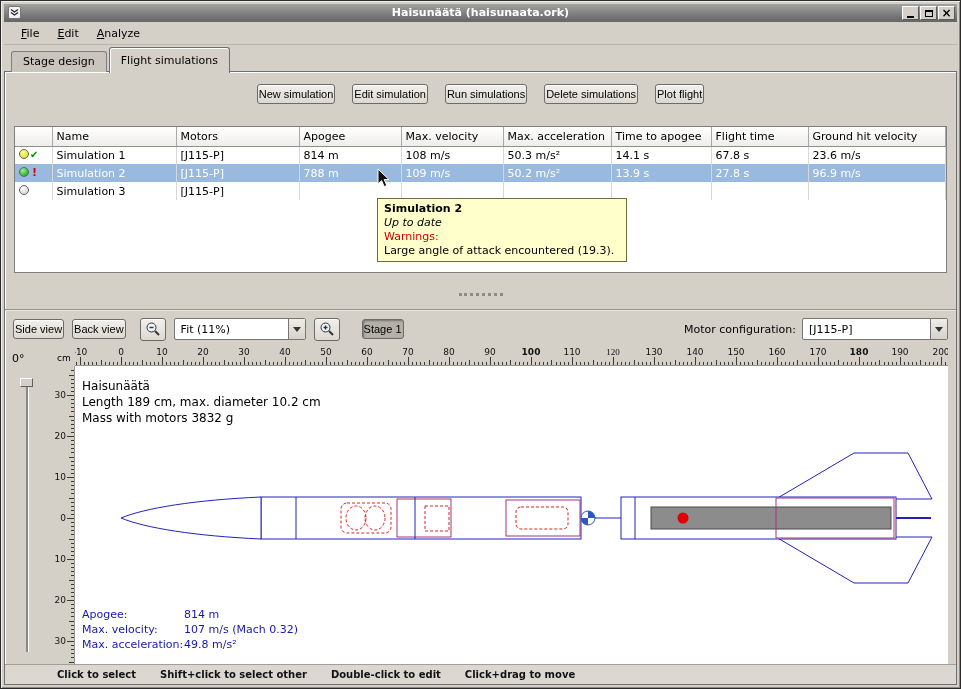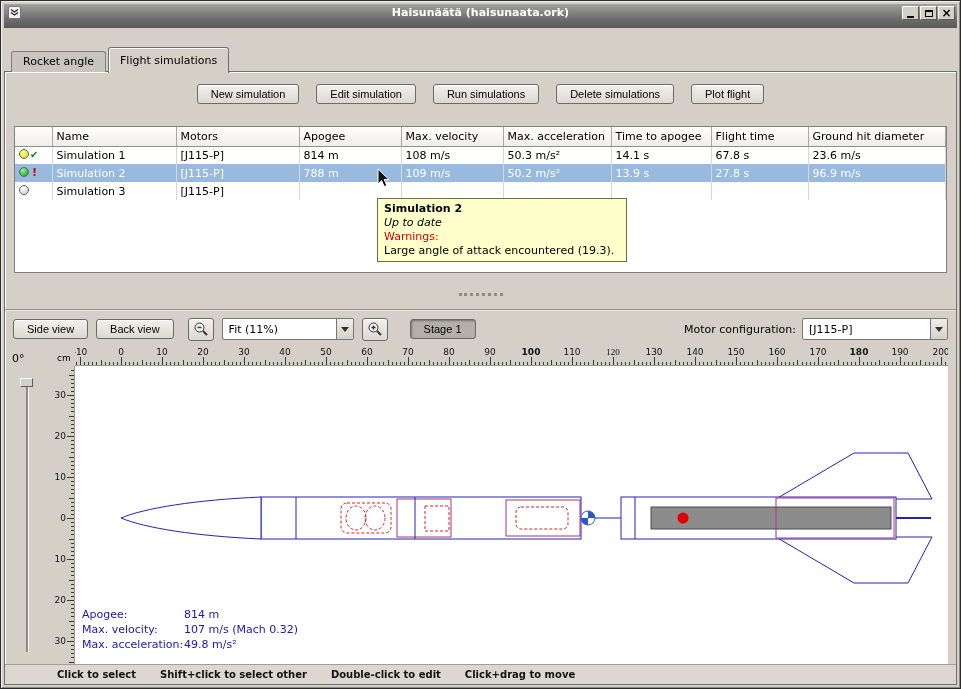--- a/index.html
+++ b/index.html
@@ -37,21 +37,21 @@
   .tab.active{height:26px;line-height:26px;background:#d4d0c8;margin-bottom:-1px;
     border-color:#6e6e6e;box-shadow:inset 0 1px 0 #fff,inset 1px 0 0 #fff;}
 
   
   .content{position:absolute;left:3px;right:3px;top:70px;bottom:3px;border:1px solid #6f6f6f;
     background:#d4d0c8;box-shadow:inset 1px 1px 0 #fff;}
 
   
   .sim-buttons{position:absolute;top:12px;left:0;right:0;display:flex;justify-content:center;gap:17px;}
   .btn{background:linear-gradient(#f2f0ec,#ddd9d1);border:1px solid #6b6b6b;border-radius:3px;
-    padding:3px 13px;font-size:11px;color:#000;box-shadow:inset 0 1px 0 #fff;cursor:default;white-space:nowrap;}
+    padding:3px 1px;font-size:11px;color:#000;box-shadow:inset 0 1px 0 #fff;cursor:default;white-space:nowrap;}
   .btn.pressed{background:#b4b0a8;box-shadow:inset 1px 1px 2px rgba(0,0,0,.35);}
   .btn.iconbtn{padding:2px 4px;height:23px;display:flex;align-items:center;}
 
   
   .table-wrap{position:absolute;left:9px;right:9px;top:54px;height:147px;background:#fff;
     border:1px solid #7f7f7f;overflow:hidden;}
   table.sim{width:100%;border-collapse:collapse;table-layout:fixed;font-size:11px;}
   table.sim th{height:19px;background:linear-gradient(#ffffff,#efedea);font-weight:normal;
     text-align:left;padding:1px 4px;border-right:1px solid #a8a8a8;border-bottom:1px solid #8f8f8f;
     white-space:nowrap;overflow:hidden;}
@@ -146,23 +146,28 @@
         </span>
       <span class="wbtn">
           <span class="g-max"></span>
         </span>
       <span class="wbtn">
           <span class="g-close">×</span>
         </span>
     </span>
   </div>
 
+  <div class="menubar">
+    <span class="menu-item">File</span>
+    <span class="menu-item">Edit</span>
+    <span class="menu-item">Analyze</span>
+  </div>
 
   <div class="tabs">
-    <div class="tab">Rocket angle</div>
+    <div class="tab">Stage design</div>
     <div class="tab active">Flight simulations</div>
   </div>
 
   <div class="content">
 
     <div class="sim-buttons">
       <button class="btn">New simulation</button>
       <button class="btn">Edit simulation</button>
       <button class="btn">Run simulations</button>
       <button class="btn">Delete simulations</button>
@@ -185,21 +190,21 @@
         <thead>
           <tr>
             <th></th>
             <th>Name</th>
             <th>Motors</th>
             <th>Apogee</th>
             <th>Max. velocity</th>
             <th>Max. acceleration</th>
             <th>Time to apogee</th>
             <th>Flight time</th>
-            <th>Ground hit diameter</th>
+            <th>Ground hit velocity</th>
           </tr>
         </thead>
         <tbody>
           <tr>
             <td><span class="sic">
                   <span class="ball yellow"></span>
                   <span class="mark-check">✔</span>
                 </span></td>
             <td>Simulation 1</td>
             <td>[J115-P]</td>
@@ -652,20 +657,25 @@
 
             <g>
               <circle cx="513" cy="152" r="7" fill="#ffffff" stroke="#2a58c0"></circle>
               <path d="M513,152 L513,145 A7,7 0 0 1 520,152 Z" fill="#2a58c0"></path>
               <path d="M513,152 L513,159 A7,7 0 0 1 506,152 Z" fill="#2a58c0"></path>
             </g>
 
             <circle cx="608" cy="152" r="5.5" fill="#e00000"></circle>
           </svg>
 
+          <div class="rk-name">
+            <div>Haisunäätä</div>
+            <div>Length 189 cm, max. diameter 10.2 cm</div>
+            <div>Mass with motors 3832 g</div>
+          </div>
 
 
           <div class="flight">
             <div><span class="fl">Apogee:</span><span>814 m</span></div>
             <div><span class="fl">Max. velocity:</span><span>107 m/s  (Mach 0.32)</span></div>
             <div><span class="fl">Max. acceleration:</span><span>49.8 m/s²</span></div>
           </div>
         </div>
       </div>
     </div>

